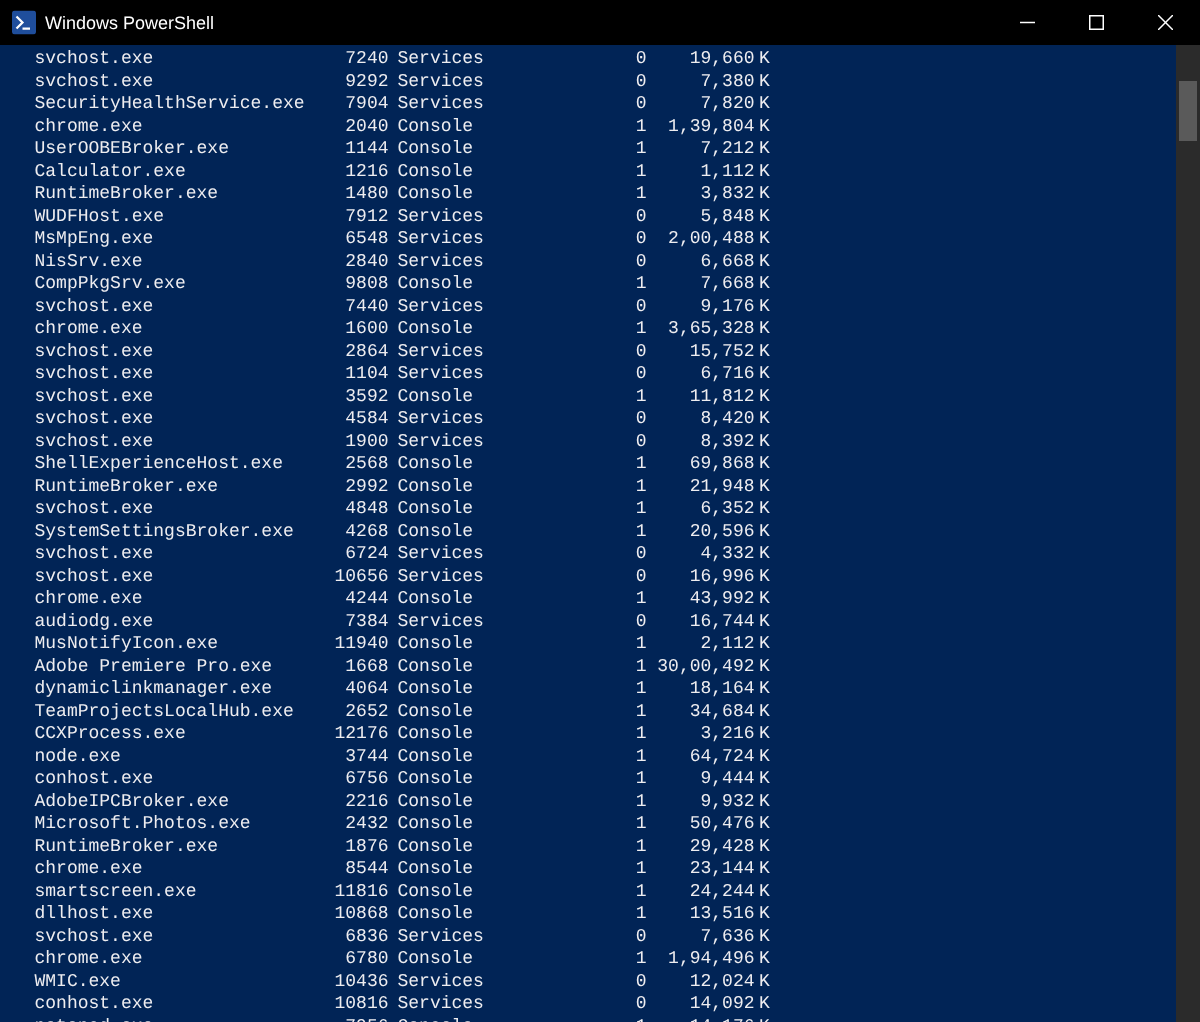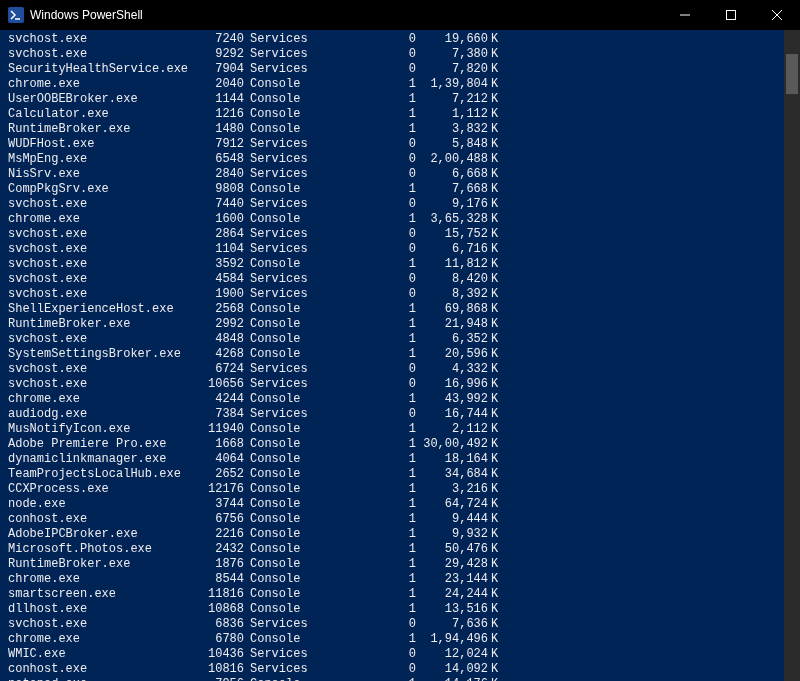--- a/index.html
+++ b/index.html
@@ -46,21 +46,21 @@
   justify-content: center;
   color: #fff;
   font-size: 10px;
 }
 .terminal {
   flex: 1;
   background: #012456;
   color: #eeedf0;
   font-size: 12px;
   line-height: 15px;
-  padding: 2px 0 2px 8px;
+  padding: 2px 0 2px 23px;
   overflow-y: auto;
   position: relative;
 }
 .terminal-inner { white-space: pre; }
 .row { display: block; }
 .c-name { display: inline-block; width: 188px; }
 .c-pid  { display: inline-block; width: 48px; text-align: right; }
 .c-sess { display: inline-block; width: 70px; padding-left: 6px; }
 .c-snum { display: inline-block; width: 102px; text-align: right; }
 .c-mem  { display: inline-block; width: 72px; text-align: right; }

